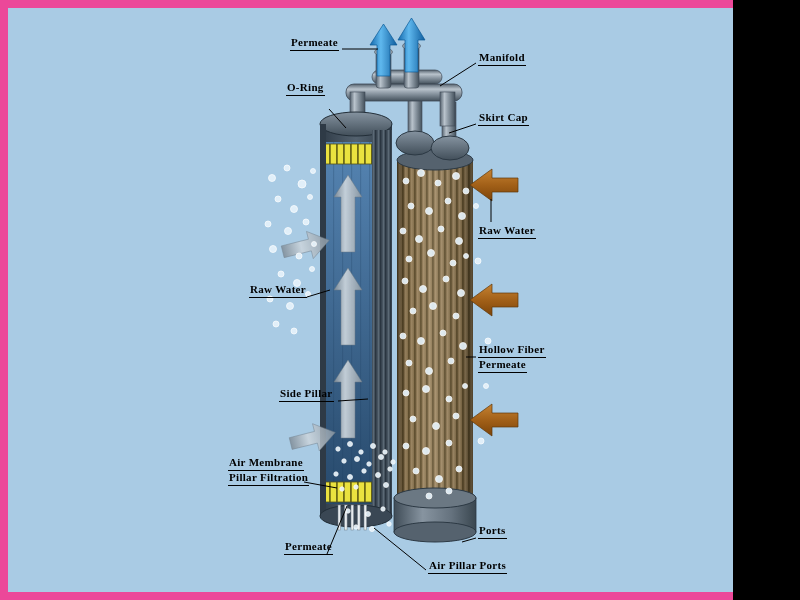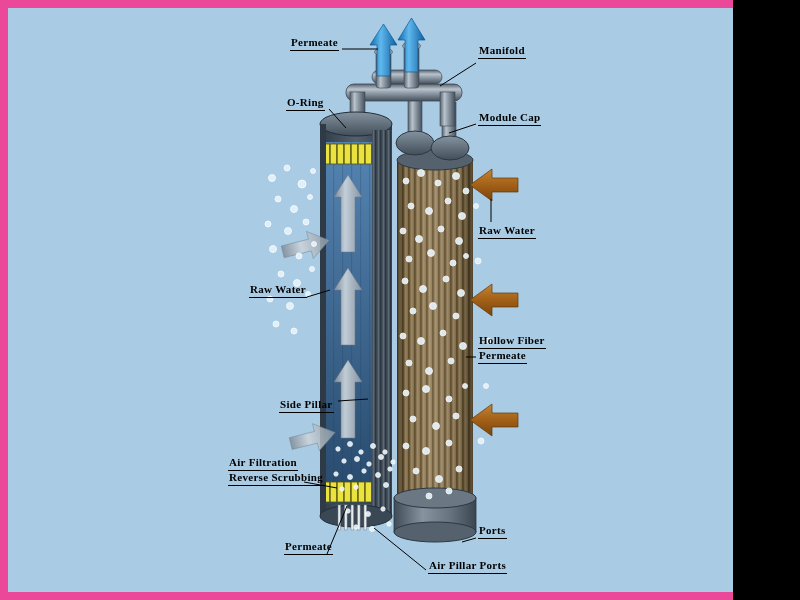--- a/index.html
+++ b/index.html
@@ -272,45 +272,45 @@
     <path d="M304,482 L337,488"></path>
     <path d="M327,554 L347,506"></path>
     <path d="M426,570 L374,528"></path>
     <path d="M476,538 L462,542"></path>
   </g>
 </svg>
 
 <div class="label" style="left:290px;top:36px">
   <span class="ll">Permeate</span>
 </div>
-<div class="label" style="left:478px;top:44px">
+<div class="label" style="left:478px;top:51px">
   <span class="ll">Manifold</span>
 </div>
-<div class="label" style="left:286px;top:96px">
+<div class="label" style="left:286px;top:81px">
   <span class="ll">O-Ring</span>
 </div>
 <div class="label" style="left:478px;top:111px">
-  <span class="ll">Module Cap</span>
+  <span class="ll">Skirt Cap</span>
 </div>
 <div class="label" style="left:478px;top:224px">
   <span class="ll">Raw Water</span>
 </div>
 <div class="label" style="left:249px;top:283px">
   <span class="ll">Raw Water</span>
 </div>
-<div class="label" style="left:478px;top:334px">
+<div class="label" style="left:478px;top:343px">
   <span class="ll">Hollow Fiber</span><br>
   <span class="ll">Permeate</span>
 </div>
-<div class="label" style="left:279px;top:398px">
+<div class="label" style="left:279px;top:387px">
   <span class="ll">Side Pillar</span>
 </div>
 <div class="label" style="left:228px;top:456px">
-  <span class="ll">Air Filtration</span><br>
-  <span class="ll">Reverse Scrubbing</span>
+  <span class="ll">Air Membrane</span><br>
+  <span class="ll">Pillar Filtration</span>
 </div>
 <div class="label" style="left:284px;top:540px">
   <span class="ll">Permeate</span>
 </div>
 <div class="label" style="left:428px;top:559px">
   <span class="ll">Air Pillar Ports</span>
 </div>
 <div class="label" style="left:478px;top:524px">
   <span class="ll">Ports</span>
 </div>

